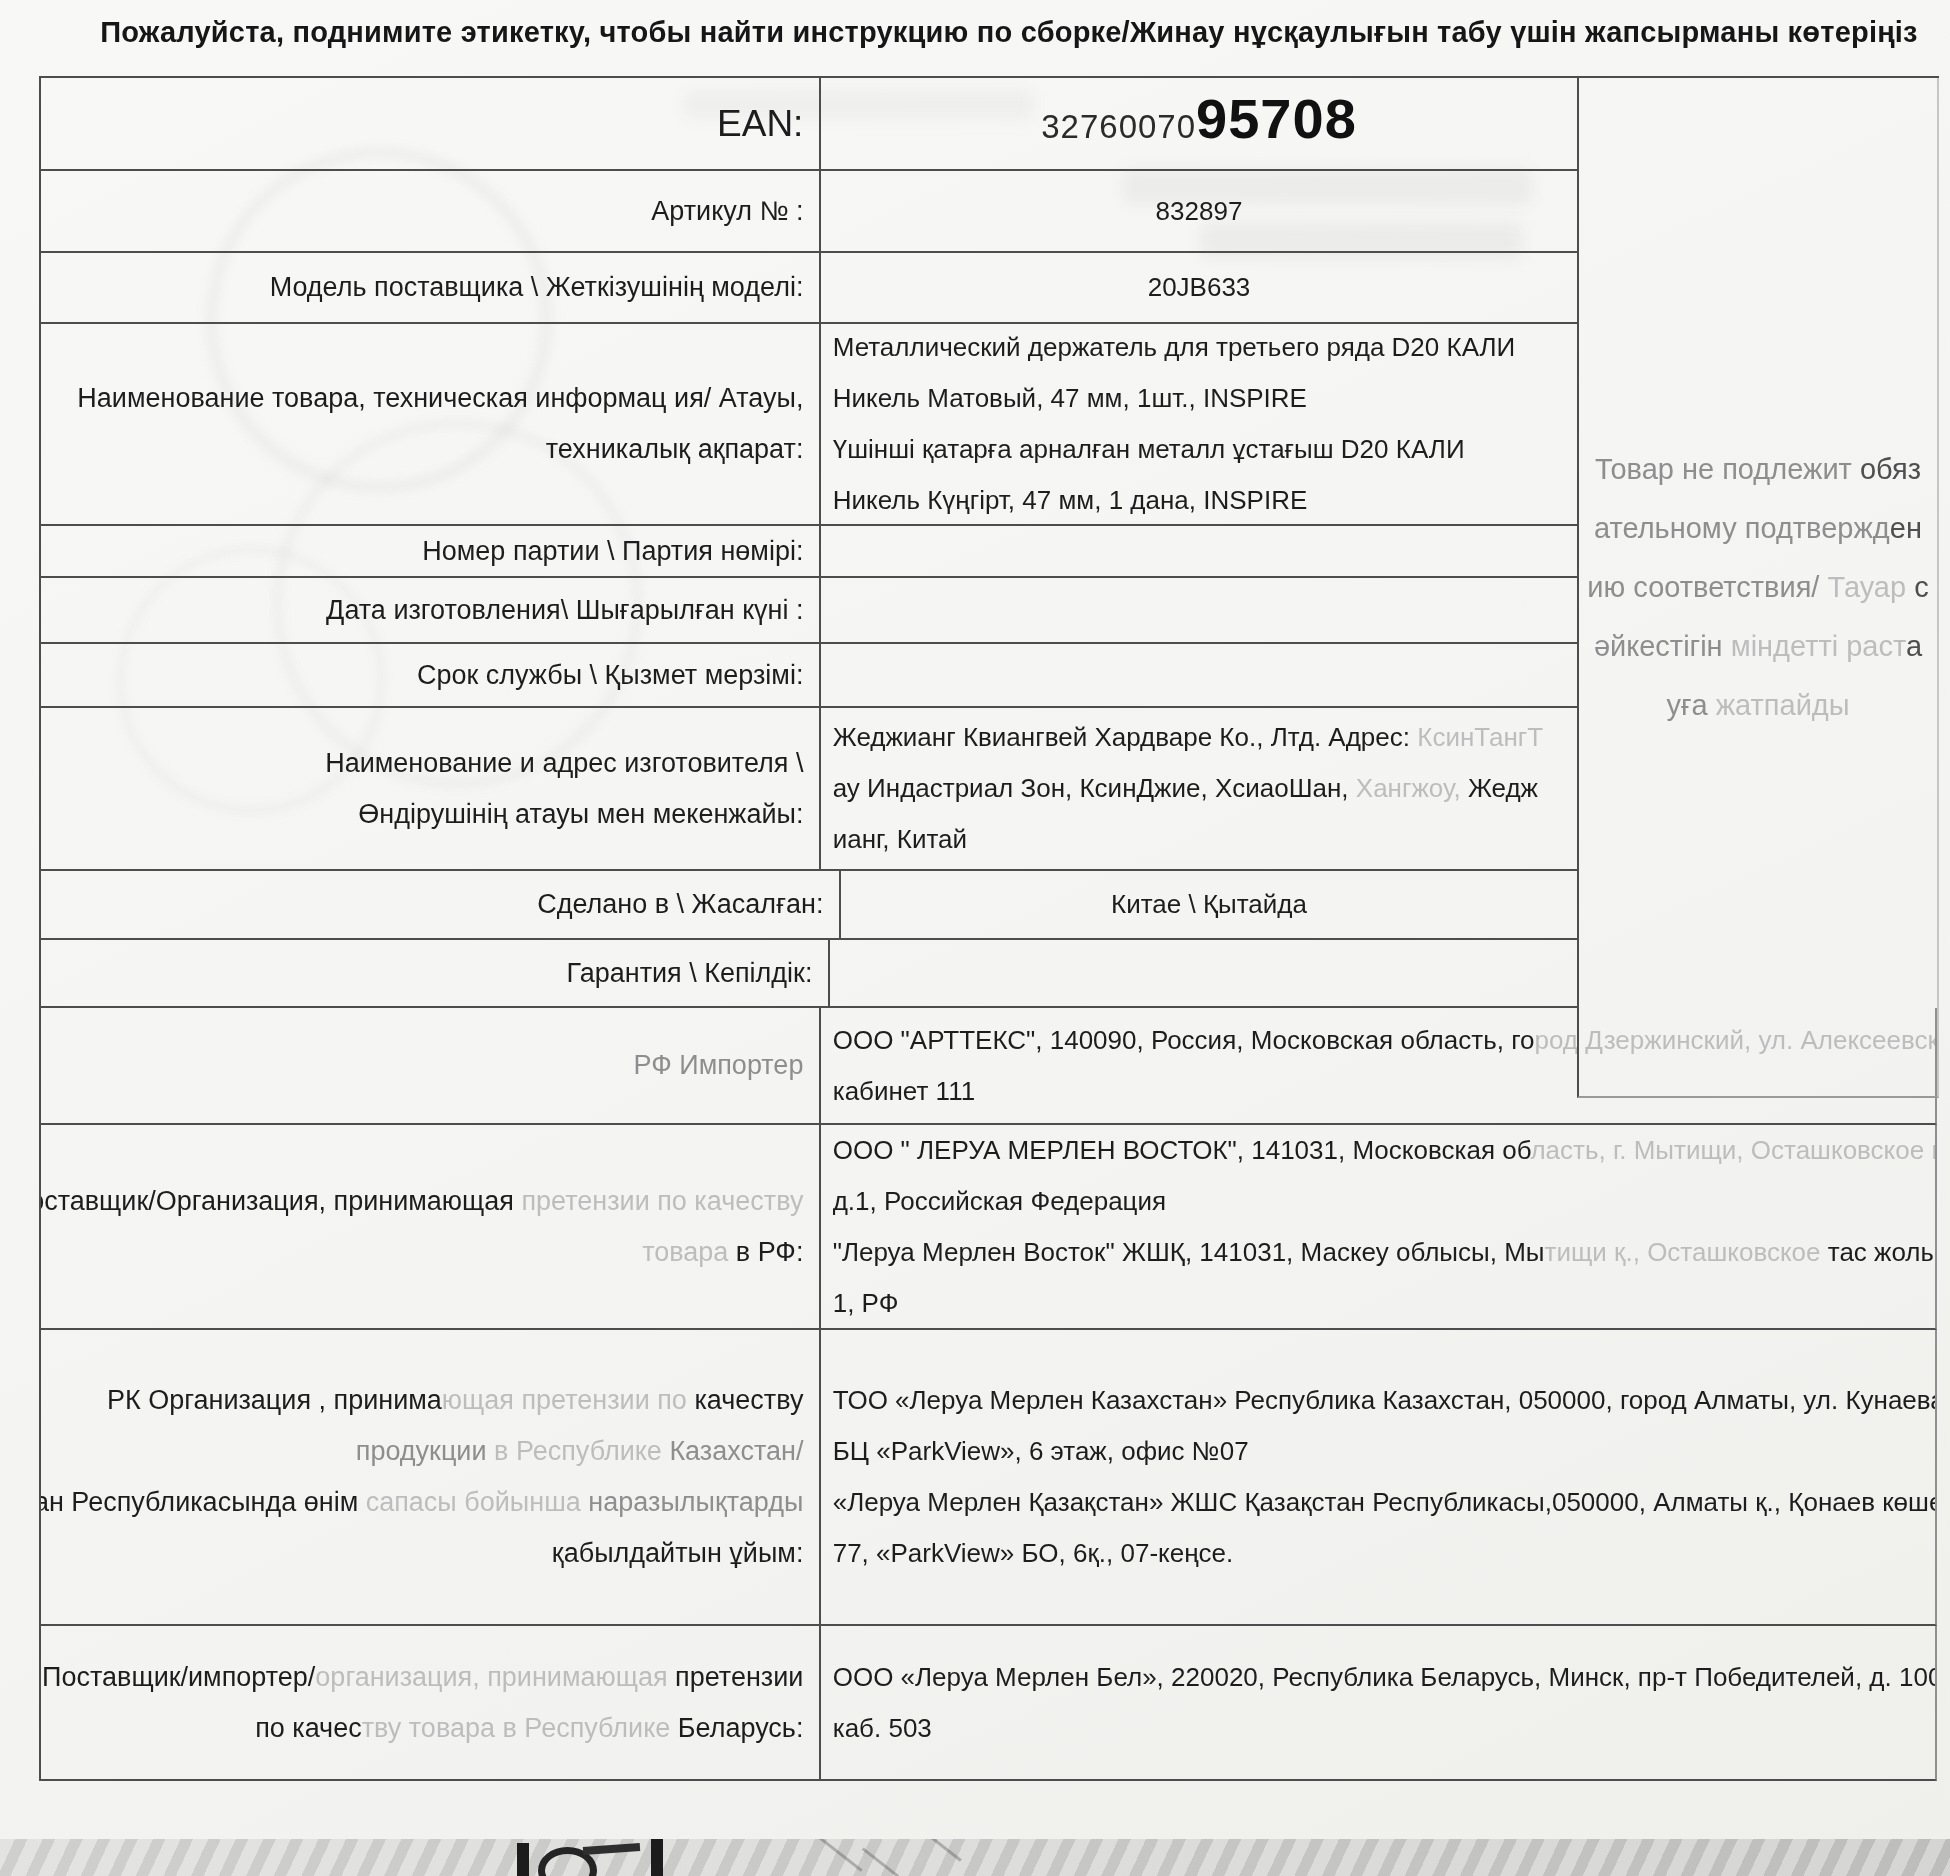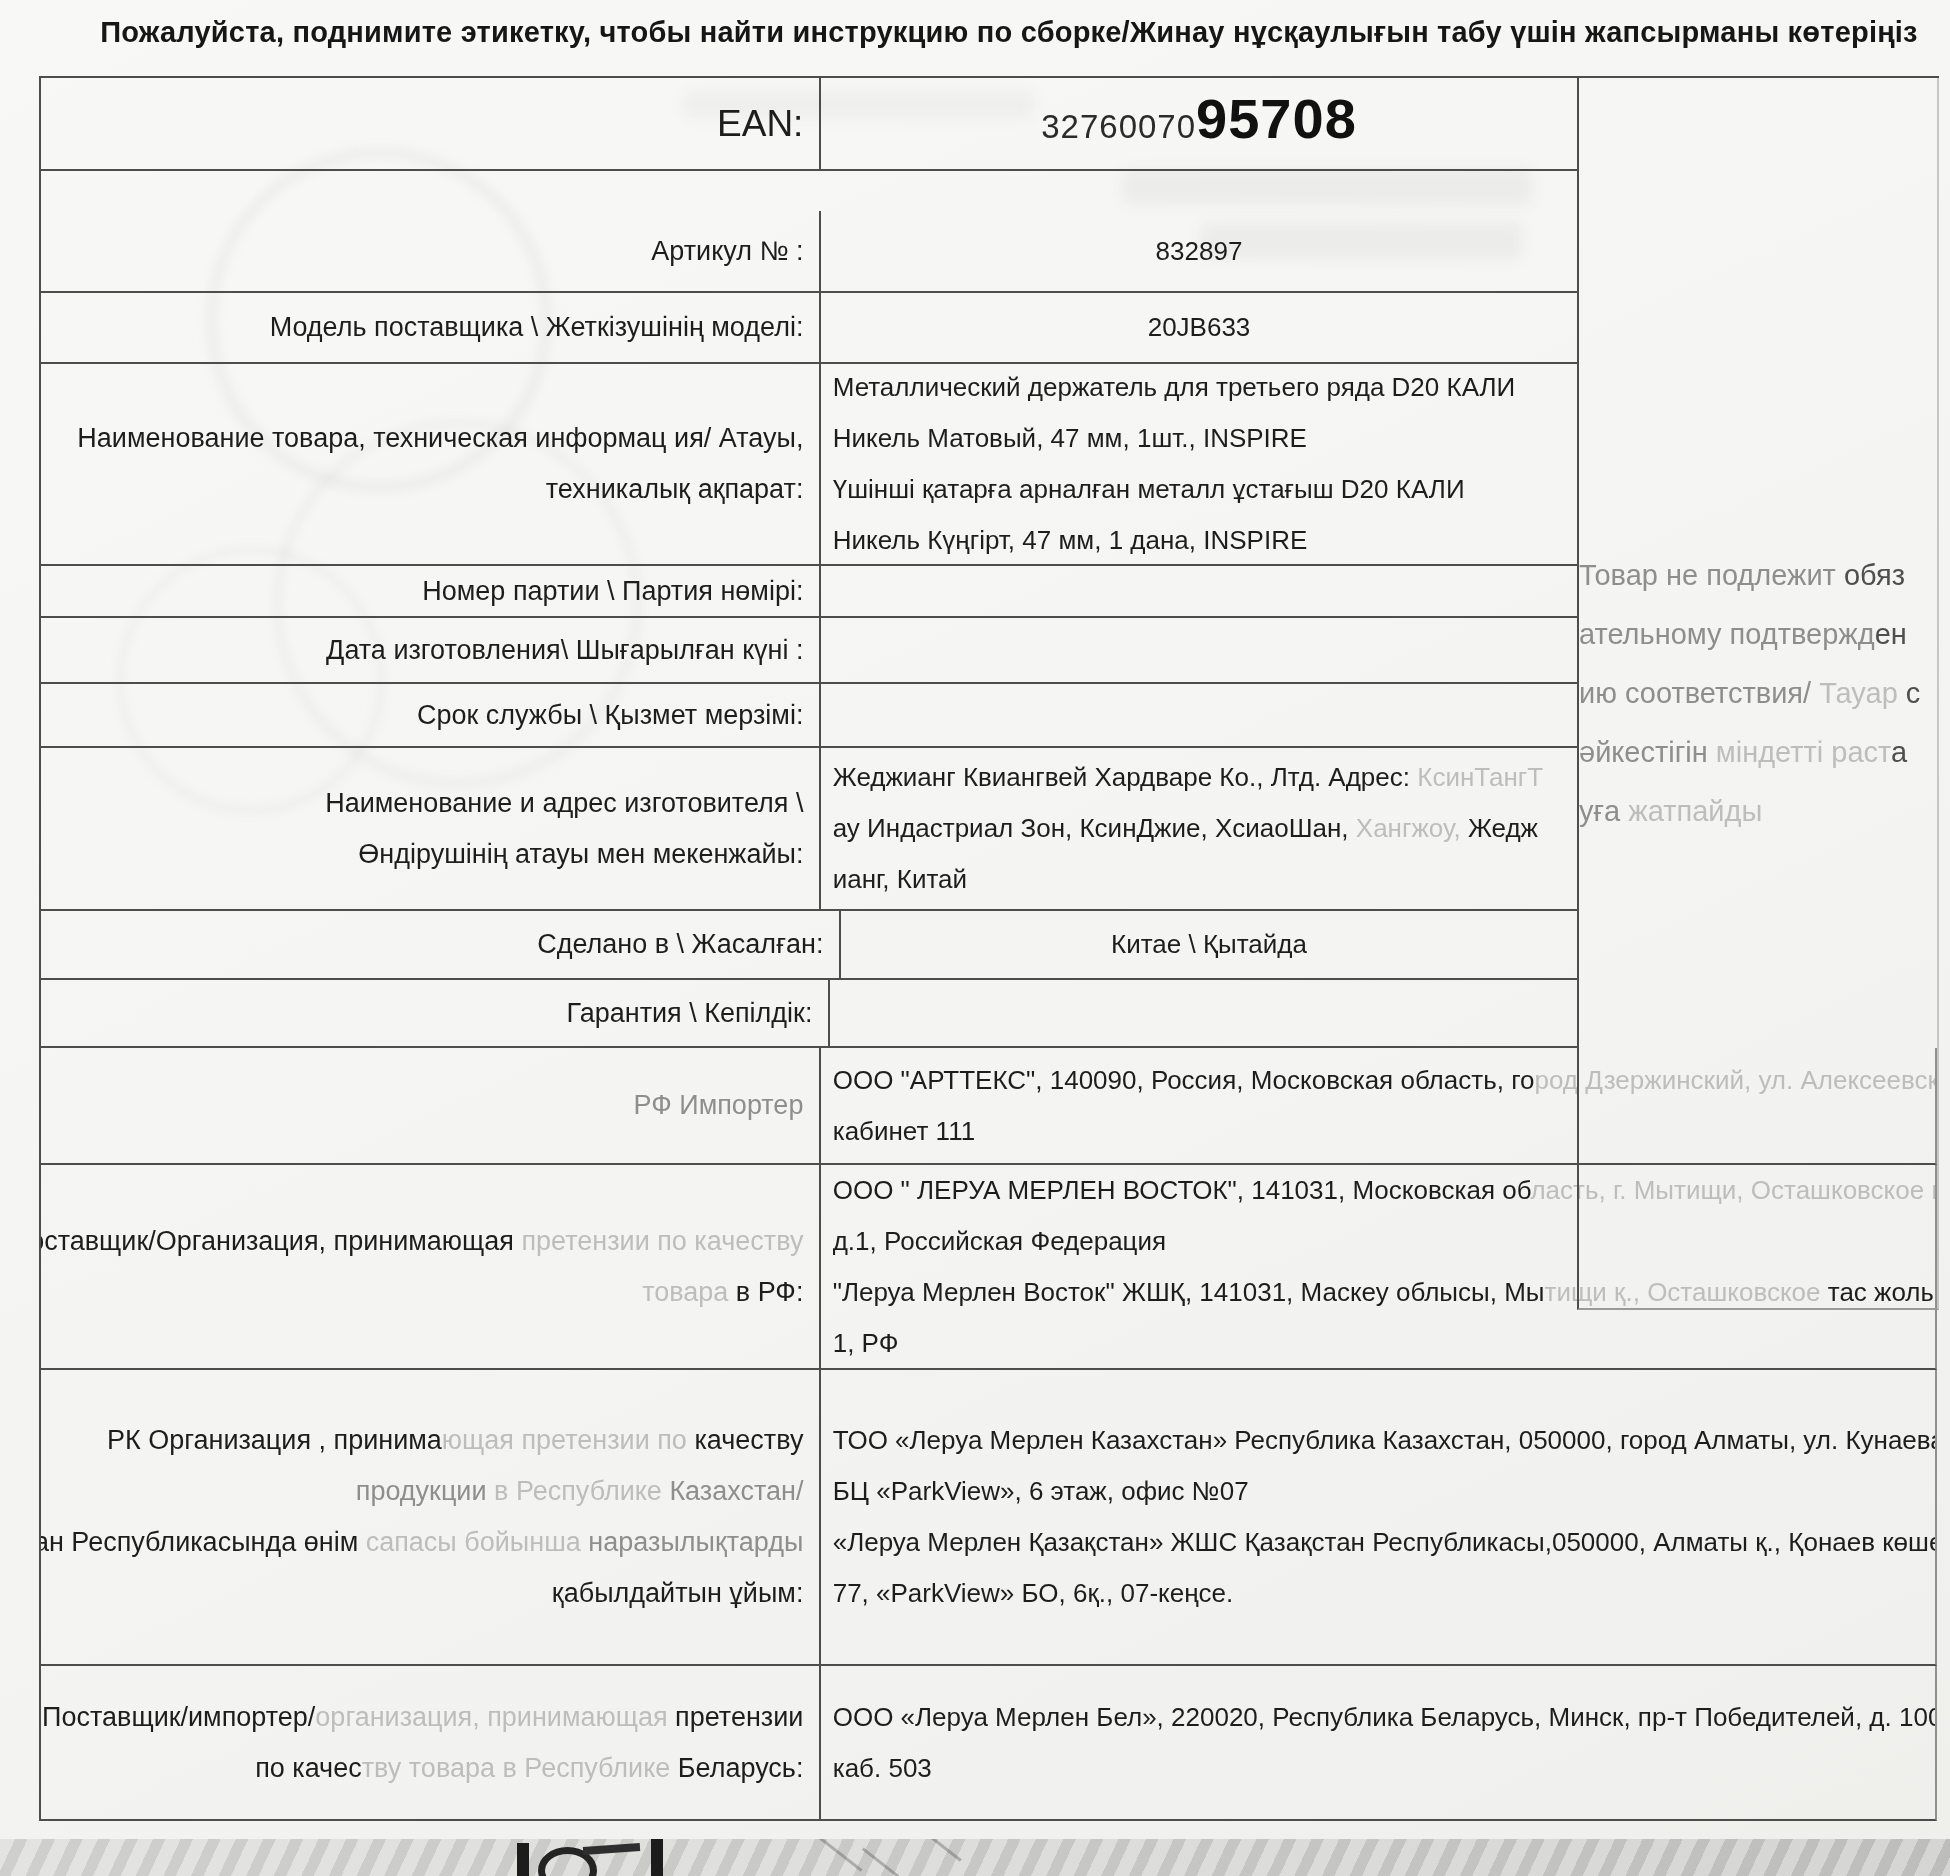--- a/index.html
+++ b/index.html
@@ -41,23 +41,23 @@
   .value .line{font-size:26px;}
   .label-ean .line{font-size:37px;font-weight:500;}
   .seg-n{color:var(--ink);}
   .seg-f{color:var(--faded);}
   .seg-m{color:var(--mid);}
   .seg-d{color:var(--dark);}
   .seg-es{font-size:33px;color:#2b2b2b;letter-spacing:1px;}
   .seg-eb{font-size:56px;font-weight:bold;color:#111;letter-spacing:1px;}
 
   .note-cell{
-    position:absolute;left:1536px;top:0;width:362px;height:1232px;box-sizing:border-box;
+    position:absolute;left:1536px;top:0;width:362px;height:1020px;box-sizing:border-box;
     border-left:2px solid var(--border);border-bottom:2px solid #9a9a98;border-right:2px solid #c6c6c4;
-    display:flex;flex-direction:column;justify-content:center;
+    display:flex;flex-direction:column;justify-content:center;text-align:center;
   }
   .note-cell .line{font-size:29px;line-height:59px;white-space:nowrap;}
 
   .bottom-strip{
     position:absolute;left:0;top:1839px;width:1950px;height:37px;overflow:hidden;
     background:
       repeating-linear-gradient(115deg, rgba(255,255,255,.25) 0 13.7px, rgba(0,0,0,.05) 13.7px 25px),
       linear-gradient(90deg,#dadad8 0%,#d4d4d2 40%,#cfcfcd 70%,#c7c7c5 100%);
   }
   .mark{position:absolute;background:#1c1c1c;}
@@ -85,21 +85,21 @@
 <div class="table">
   <div id="rows">
       <div class="trow" style="height: 93px;">
         <div class="cell label label-ean">
           <div class="line"><span class="seg-n">EAN:</span></div>
         </div>
         <div class="cell value center">
           <div class="line"><span class="seg-es">32760070</span><span class="seg-eb">95708</span></div>
         </div>
       </div>
-      <div class="trow" style="height: 82px; margin-top: 40px;">
+      <div class="trow" style="height: 82px;">
         <div class="cell label">
           <div class="line"><span class="seg-n">Артикул № :</span></div>
         </div>
         <div class="cell value center">
           <div class="line"><span class="seg-n">832897</span></div>
         </div>
       </div>
       <div class="trow" style="height: 71px;">
         <div class="cell label">
           <div class="line"><span class="seg-n">Модель поставщика \ Жеткізушінің моделі:</span></div>

